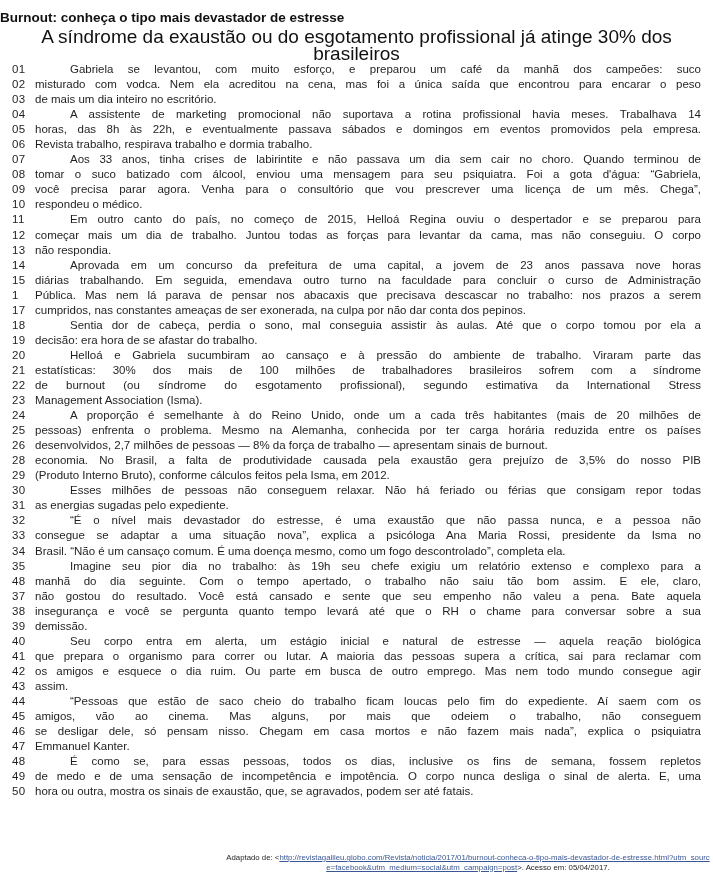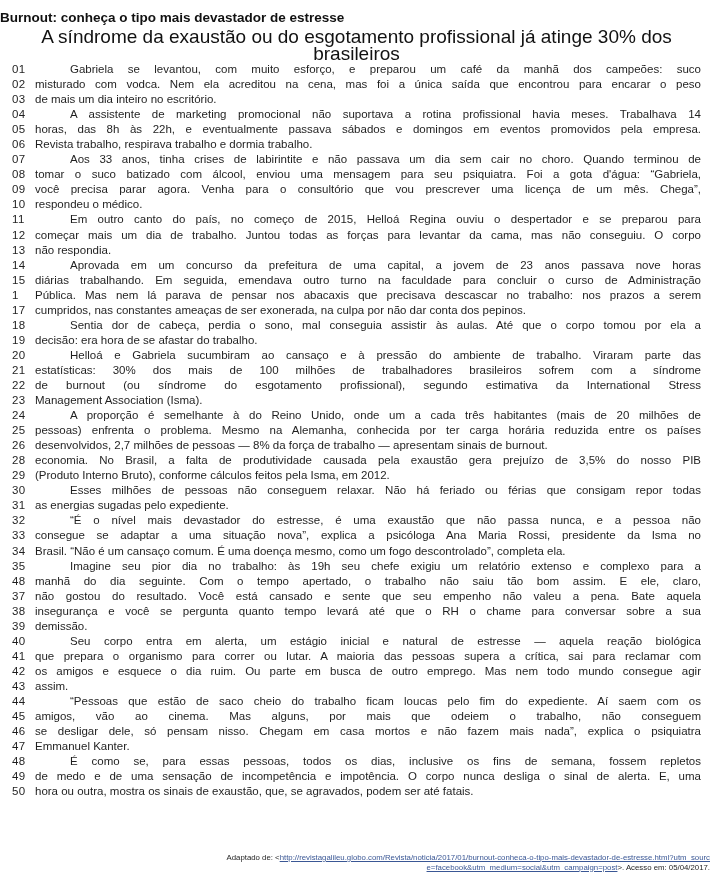--- a/index.html
+++ b/index.html
@@ -63,21 +63,21 @@
     text-align: justify;
     text-align-last: justify;
   }
   .text.ind { text-indent: 35px; }
   .it { }
   .footer {
     position: absolute;
     top: 853px;
     right: 3px;
     width: 484px;
-    text-align: right;
+    text-align: center;
     font-size: 7.8px;
     line-height: 9.6px;
     color: #1f1f1f;
     word-break: break-all;
     margin-left: 8px;
   }
   .footer a {
     color: var(--link-color, #3a5795);
     text-decoration: underline;
   }

